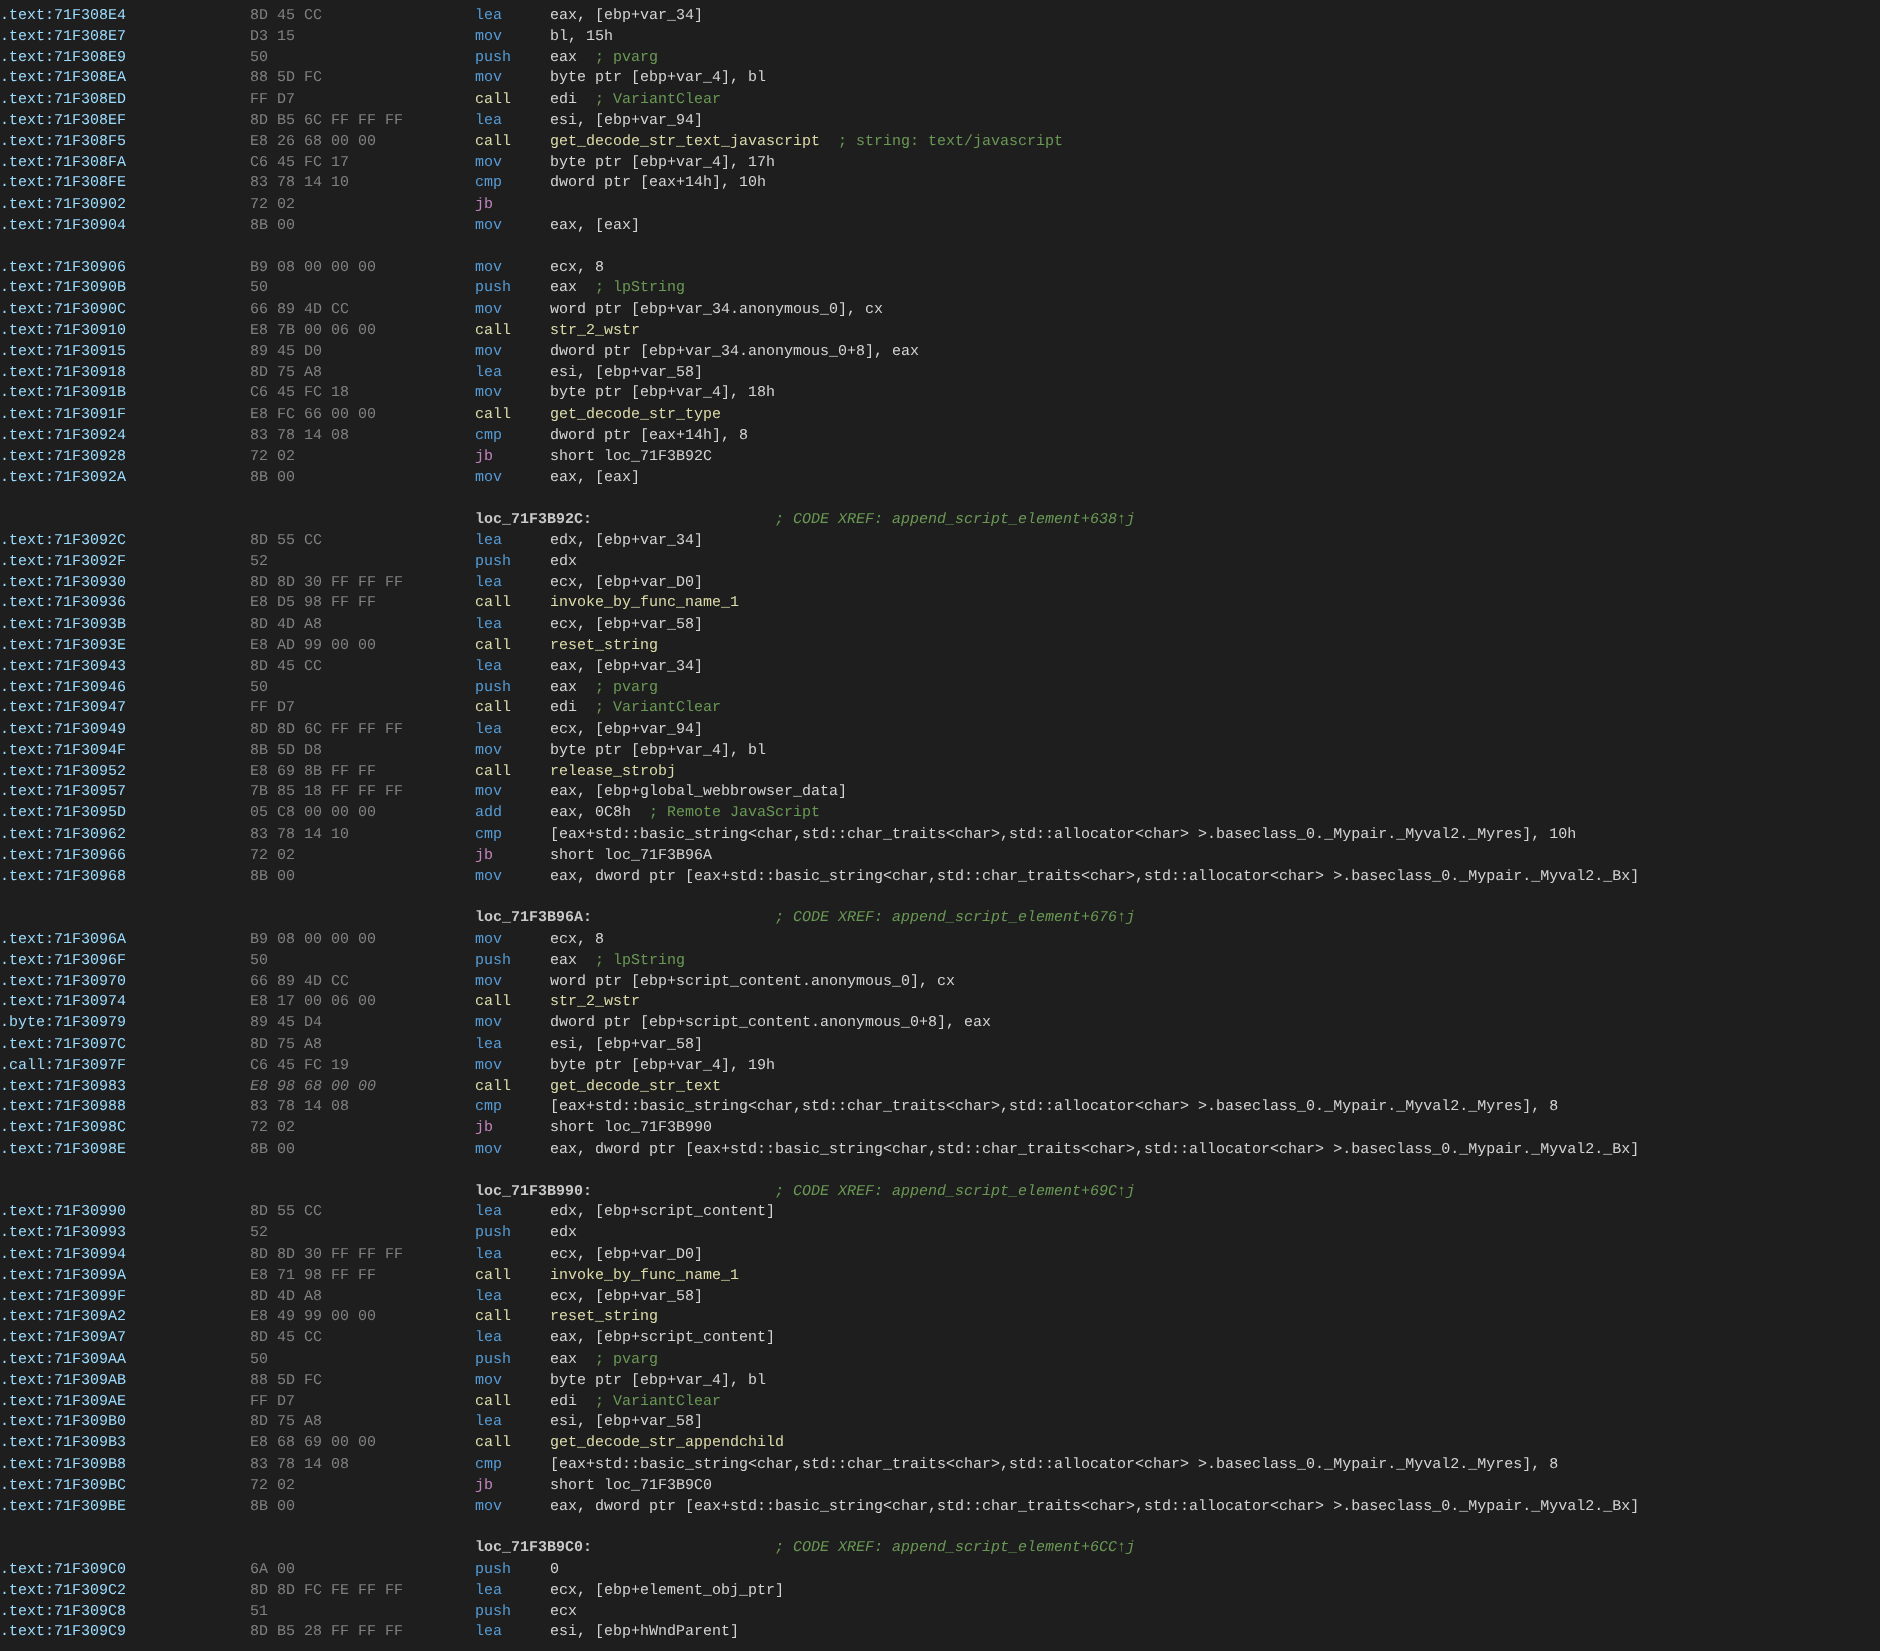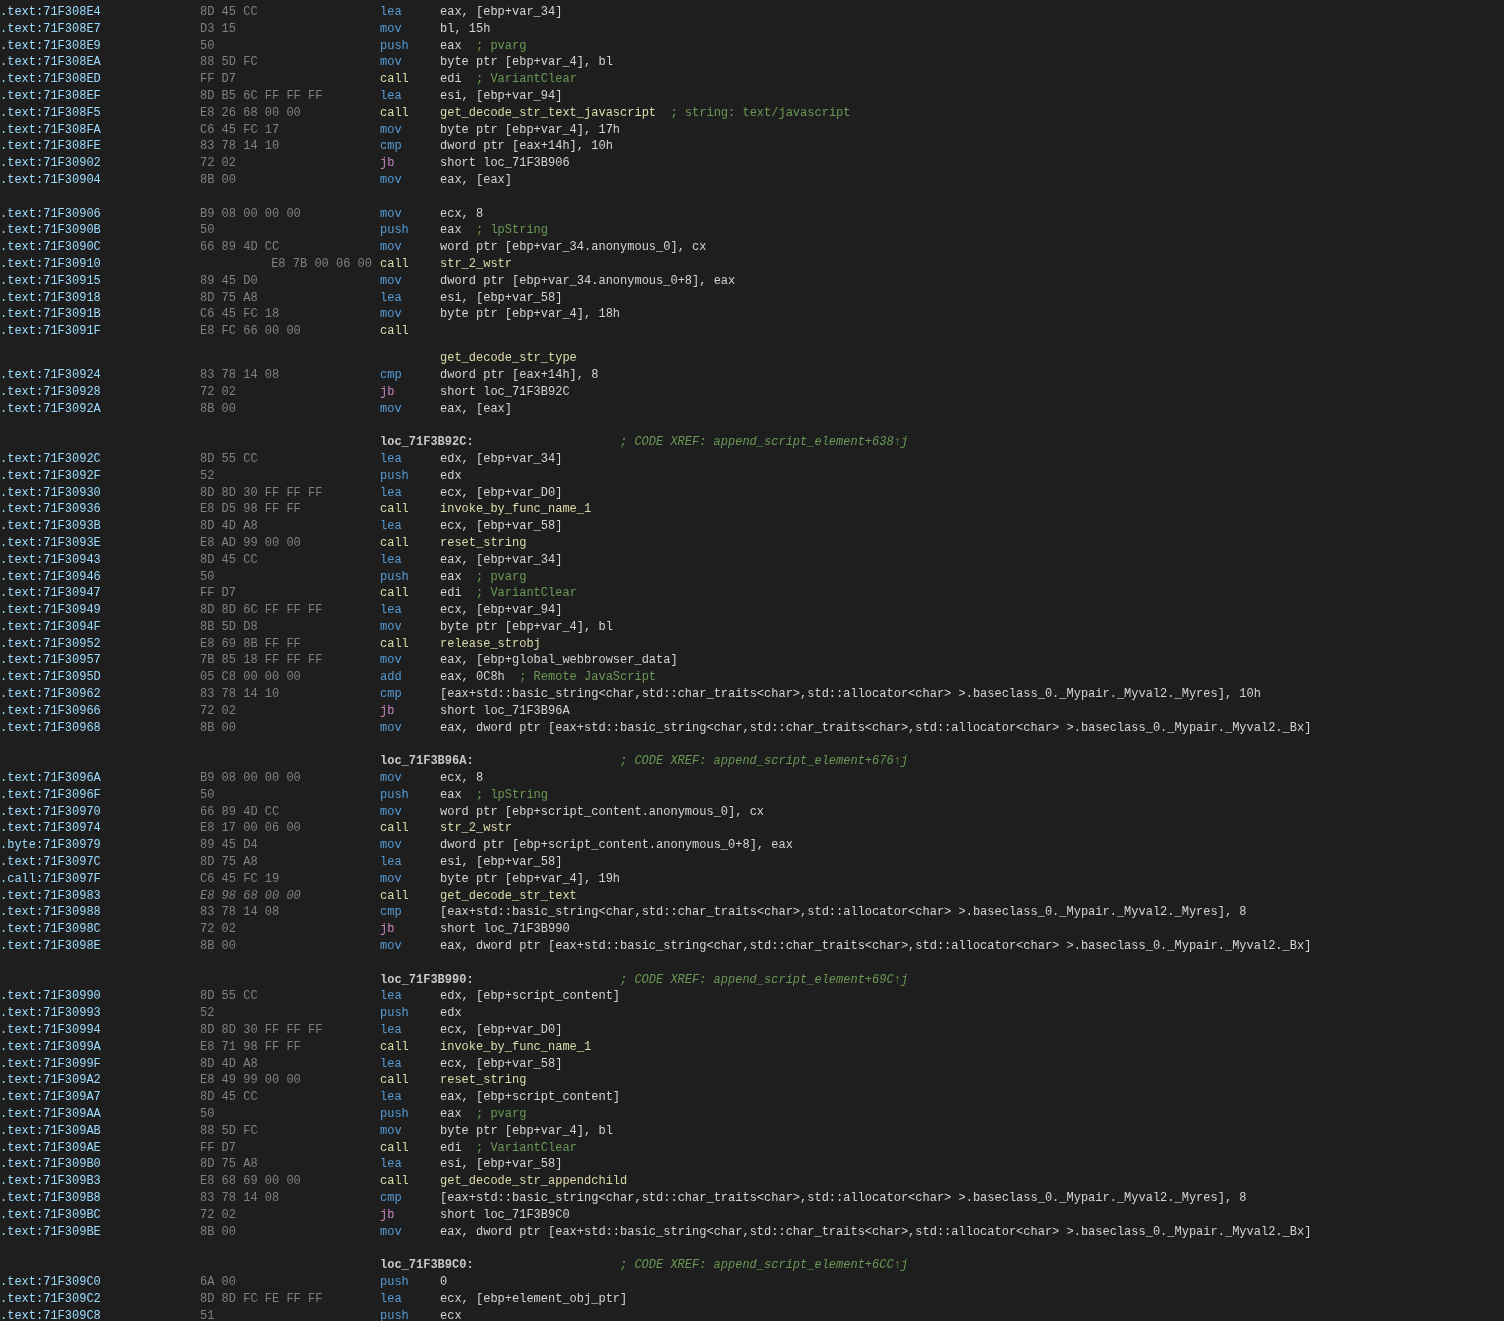--- a/index.html
+++ b/index.html
@@ -106,21 +106,20 @@
       <div class="line">
         <span class="col-address">.text:71F308FE</span>
         <span class="col-bytes" style="color:#808080; min-width:180px; flex-shrink:0; padding-right:8px;">83 78 14 10</span>
         <span style="color:#569cd6; min-width:60px; flex-shrink:0; padding-right:8px;">cmp</span>
         <span style="flex:1;">dword ptr [eax+14h], 10h</span>
       </div>
       <div class="line">
         <span class="col-address">.text:71F30902</span>
         <span class="col-bytes" style="color:#808080; min-width:180px; flex-shrink:0; padding-right:8px;">72 02</span>
         <span style="color:#c586c0; min-width:60px; flex-shrink:0; padding-right:8px;">jb</span>
-        <span style="flex:1;">short loc_71F3B906</span>
       </div>
       <div class="line">
         <span class="col-address">.text:71F30904</span>
         <span class="col-bytes" style="color:#808080; min-width:180px; flex-shrink:0; padding-right:8px;">8B 00</span>
         <span style="color:#569cd6; min-width:60px; flex-shrink:0; padding-right:8px;">mov</span>
         <span style="flex:1;">eax, [eax]</span>
       </div>
       <div class="line">
         <span>&nbsp;</span>
       </div>
@@ -137,21 +136,21 @@
         <span style="flex:1;">eax<span class="comment">&nbsp;&nbsp;; lpString</span></span>
       </div>
       <div class="line">
         <span class="col-address">.text:71F3090C</span>
         <span class="col-bytes" style="color:#808080; min-width:180px; flex-shrink:0; padding-right:8px;">66 89 4D CC</span>
         <span style="color:#569cd6; min-width:60px; flex-shrink:0; padding-right:8px;">mov</span>
         <span style="flex:1;">word ptr [ebp+var_34.anonymous_0], cx</span>
       </div>
       <div class="line">
         <span class="col-address">.text:71F30910</span>
-        <span class="col-bytes" style="color:#808080; min-width:180px; flex-shrink:0; padding-right:8px;text-align:right;">E8 7B 00 06 00</span>
+        <span class="col-bytes" style="color:#808080; min-width:180px; flex-shrink:0; padding-right:8px;">E8 7B 00 06 00</span>
         <span style="color:#dcdcaa; min-width:60px; flex-shrink:0; padding-right:8px;">call</span>
         <span style="flex:1;"><span style="color:#dcdcaa;">str_2_wstr</span></span>
       </div>
       <div class="line">
         <span class="col-address">.text:71F30915</span>
         <span class="col-bytes" style="color:#808080; min-width:180px; flex-shrink:0; padding-right:8px;">89 45 D0</span>
         <span style="color:#569cd6; min-width:60px; flex-shrink:0; padding-right:8px;">mov</span>
         <span style="flex:1;">dword ptr [ebp+var_34.anonymous_0+8], eax</span>
       </div>
       <div class="line">
@@ -163,21 +162,21 @@
       <div class="line">
         <span class="col-address">.text:71F3091B</span>
         <span class="col-bytes" style="color:#808080; min-width:180px; flex-shrink:0; padding-right:8px;">C6 45 FC 18</span>
         <span style="color:#569cd6; min-width:60px; flex-shrink:0; padding-right:8px;">mov</span>
         <span style="flex:1;">byte ptr [ebp+var_4], 18h</span>
       </div>
       <div class="line">
         <span class="col-address">.text:71F3091F</span>
         <span class="col-bytes" style="color:#808080; min-width:180px; flex-shrink:0; padding-right:8px;">E8 FC 66 00 00</span>
         <span style="color:#dcdcaa; min-width:60px; flex-shrink:0; padding-right:8px;">call</span>
-        <span style="flex:1;margin-top:27px;"><span style="color:#dcdcaa;">get_decode_str_type</span></span>
+        <span style="flex:1;"><span style="color:#dcdcaa;">get_decode_str_type</span></span>
       </div>
       <div class="line">
         <span class="col-address">.text:71F30924</span>
         <span class="col-bytes" style="color:#808080; min-width:180px; flex-shrink:0; padding-right:8px;">83 78 14 08</span>
         <span style="color:#569cd6; min-width:60px; flex-shrink:0; padding-right:8px;">cmp</span>
         <span style="flex:1;">dword ptr [eax+14h], 8</span>
       </div>
       <div class="line">
         <span class="col-address">.text:71F30928</span>
         <span class="col-bytes" style="color:#808080; min-width:180px; flex-shrink:0; padding-right:8px;">72 02</span>

